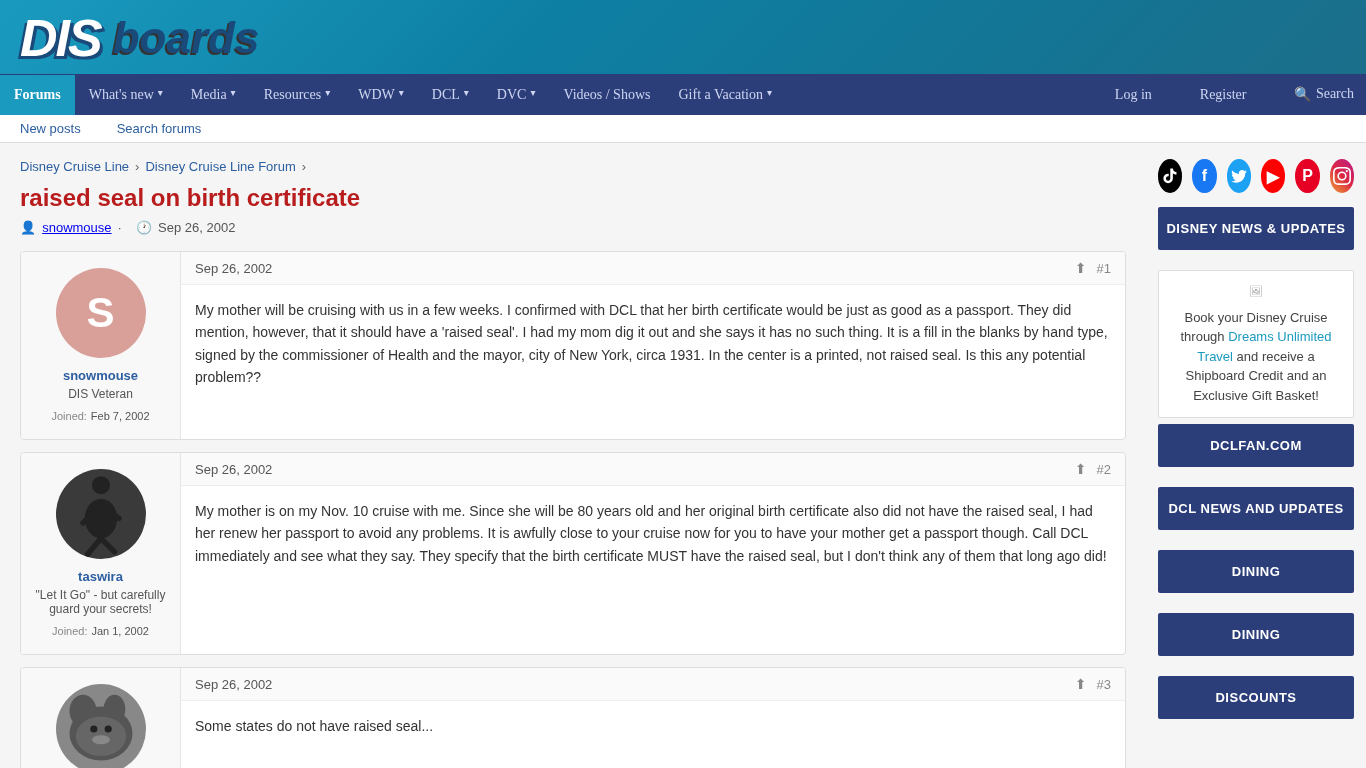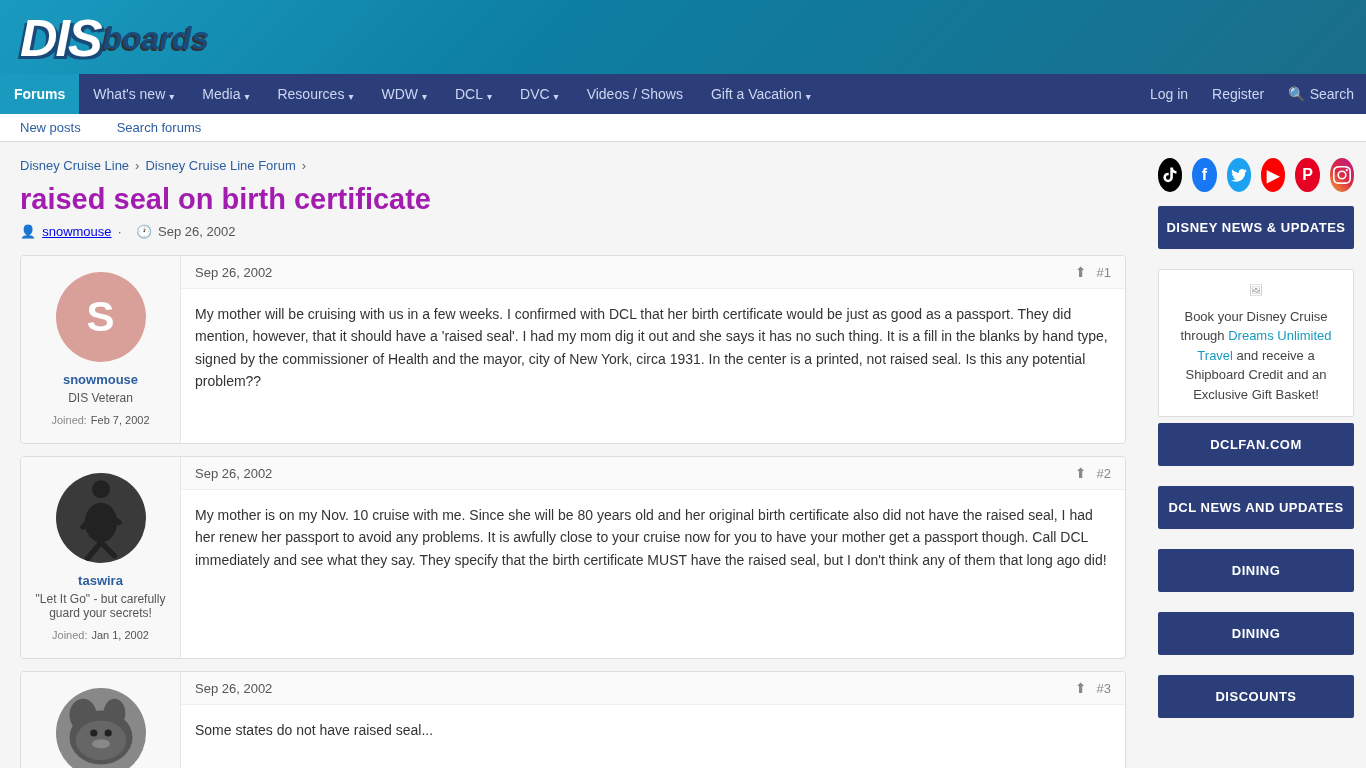--- a/index.html
+++ b/index.html
@@ -19,57 +19,59 @@
     .logo-dis {
       font-size: 52px;
       font-weight: 900;
       font-style: italic;
       color: white;
       text-shadow: -3px 3px 0 #1a4a7a, 3px 3px 0 #1a4a7a;
       letter-spacing: -2px;
       line-height: 1;
     }
     .logo-boards {
-      font-size: 32px;
+      font-size: 44px;
       font-weight: 900;
       font-style: italic;
       color: #1a4a7a;
       text-shadow: -2px 2px 0 #333;
       line-height: 1;
-      margin-left: 2px;
+      margin-left: 12px;
     }
 
     
     .nav-bar {
       background: #2c3e7a;
       display: flex;
       align-items: center;
       padding: 0;
     }
     .nav-bar .nav-item {
       color: #cdd5f0;
       padding: 12px 14px;
       cursor: pointer;
       display: flex;
-      align-items: flex-end;
+      align-items: flex-start;
       gap: 4px;
       font-size: 14px;
       font-weight: 500;
       white-space: nowrap;
       text-decoration: none;
+      font-family: Liberation Serif, serif;
     }
     .nav-bar .nav-item.active {
       background: #1a9abf;
       color: white;
       font-weight: 700;
     }
     .nav-bar .nav-right {
       margin-left: auto;
       display: flex;
       align-items: center;
+      gap: 24px;
     }
     .nav-bar .nav-right .nav-item { padding: 12px 12px; }
     .chevron { font-size: 10px; }
 
     
     .secondary-nav {
       background: white;
       border-bottom: 1px solid #ddd;
       padding: 6px 20px;
       display: flex;
@@ -103,23 +105,23 @@
       align-items: center;
       gap: 6px;
       font-size: 13px;
       margin-bottom: 10px;
     }
     .breadcrumb a { color: #2c5ea0; text-decoration: none; }
     .breadcrumb .separator { color: #666; }
 
     
     .thread-title {
-      font-size: 29px;
-      font-weight: 700;
-      color: #a21caf;
+      font-size: 24px;
+      font-weight: 700;
+      color: #b91c1c;
       margin-bottom: 8px;
     }
 
     
     .thread-meta {
       font-size: 13px;
       color: #555;
       margin-bottom: 16px;
       display: flex;
       align-items: center;

